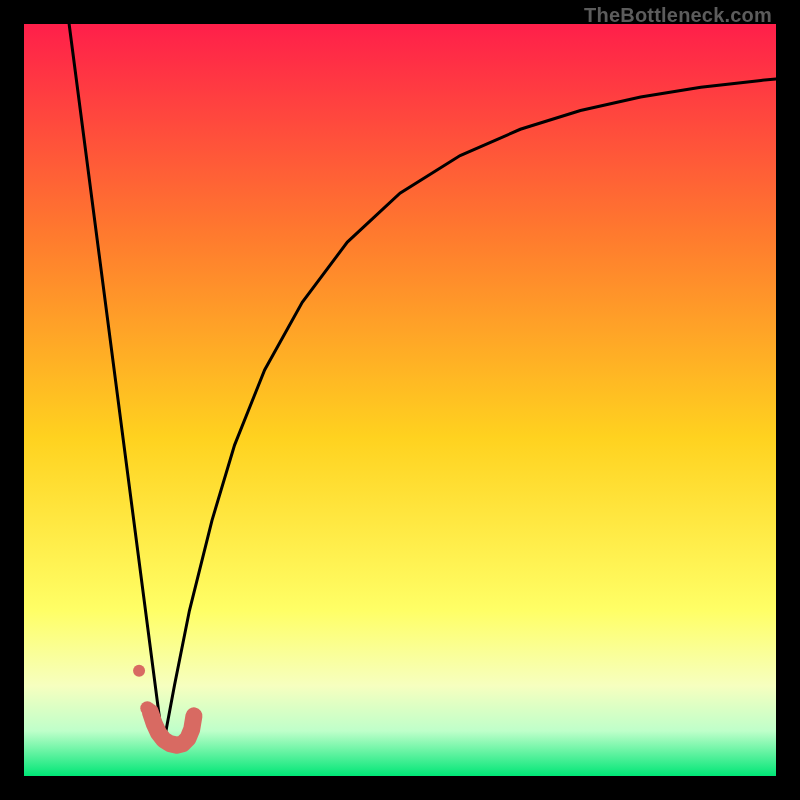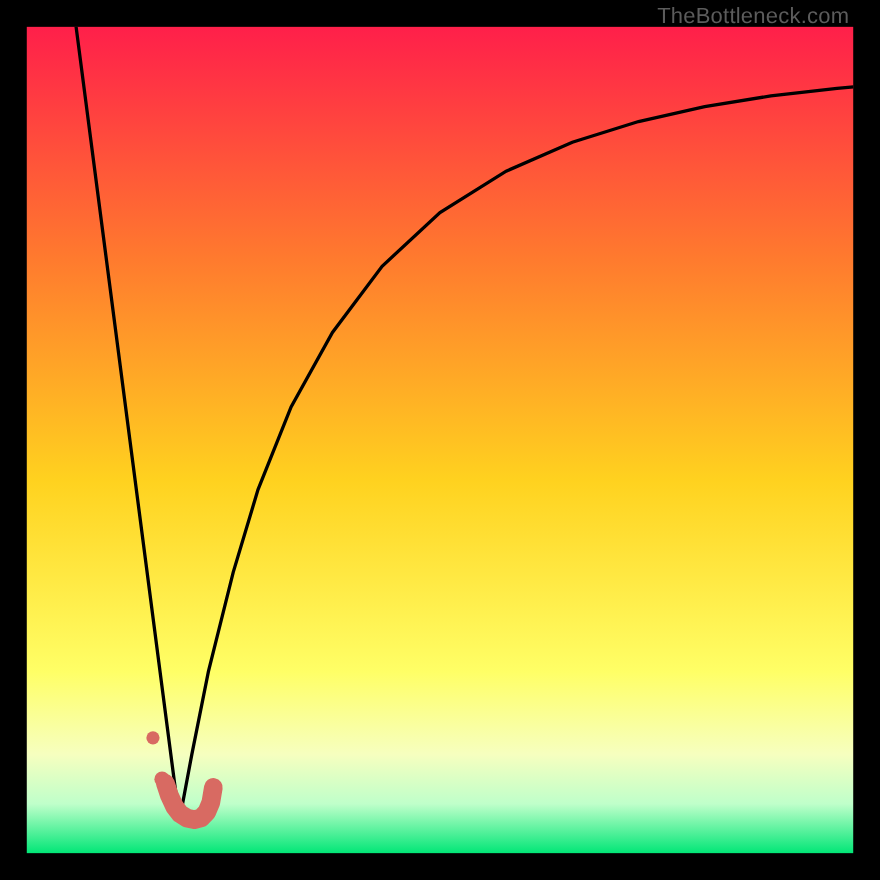--- a/index.html
+++ b/index.html
@@ -1,18 +1,18 @@
 <!DOCTYPE html>
 <html><head>
 <meta charset="utf-8">
 <style>
   html,body{margin:0;padding:0;width:800px;height:800px;background:#000;overflow:hidden}
   .frame{position:absolute;left:0;top:0;width:800px;height:800px;background:#000}
   .plot{position:absolute;left:24px;top:24px;width:752px;height:752px;overflow:hidden}
-  .attribution{position:absolute;top:4px;right:28px;font-family:Arial,Helvetica,sans-serif;font-size:20px;font-weight:400;color:#5c5c5c;letter-spacing:.2px}
+  .attribution{position:absolute;top:4px;right:28px;font-family:Arial,Helvetica,sans-serif;font-size:20px;font-weight:700;color:#5c5c5c;letter-spacing:.2px}
   svg{display:block}
 </style>
 </head>
 <body>
 
 <div class="frame">
   <div class="attribution">TheBottleneck.com</div>
   <div class="plot">
     <svg width="752" height="752" viewBox="0 0 752 752" preserveAspectRatio="none">
       <defs>

